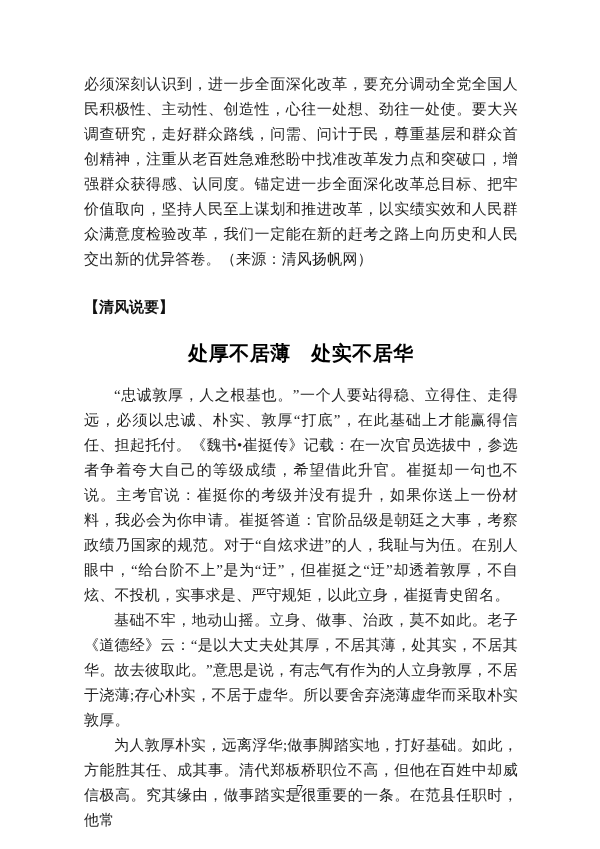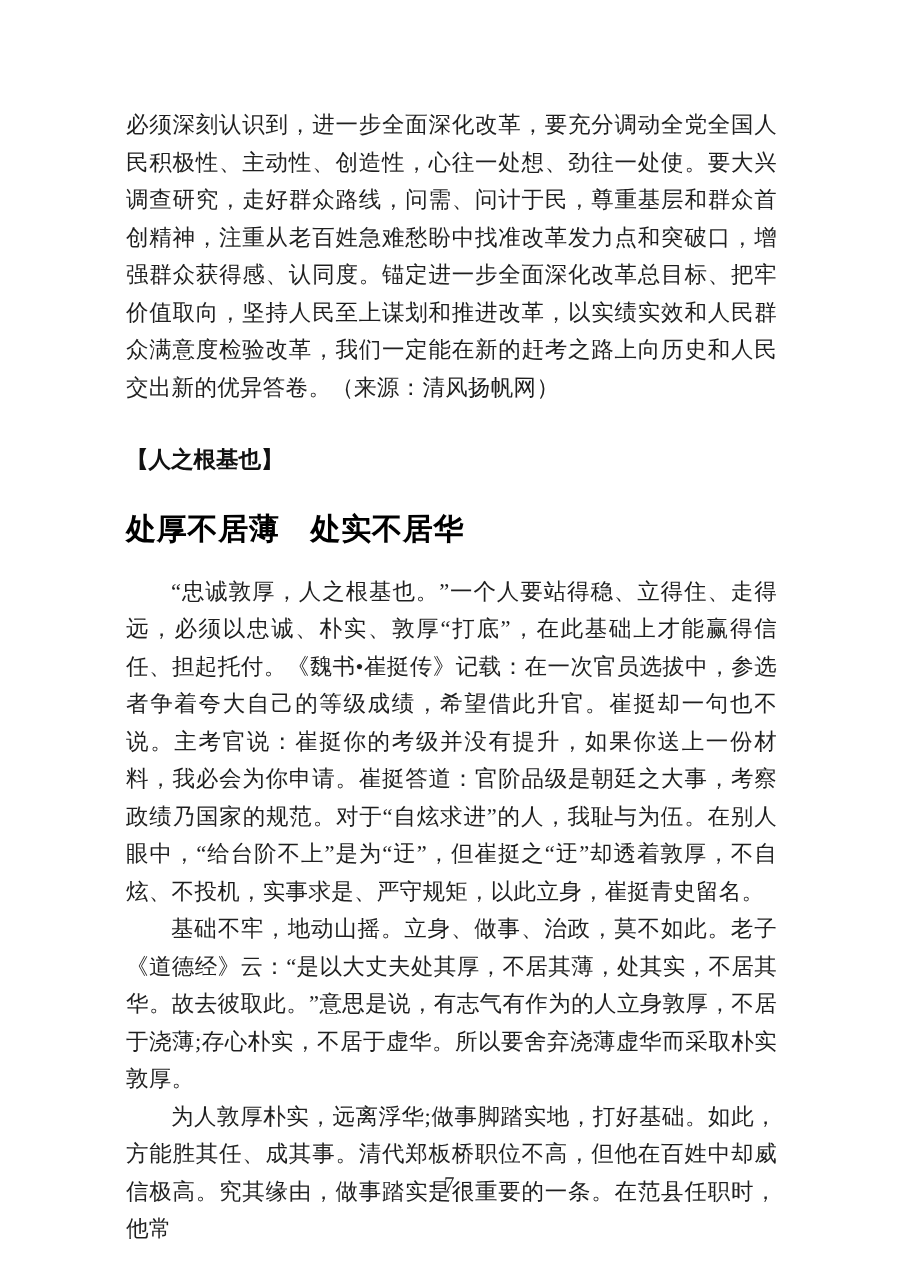--- a/index.html
+++ b/index.html
@@ -38,20 +38,21 @@
     margin-top: 22px;
     font-family: "Liberation Sans", "DejaVu Sans", sans-serif;
     font-weight: 700;
     font-size: 15px;
     line-height: 25px;
     color: #111111;
   }
   .article-title {
     margin-top: 20px;
     margin-bottom: 16px;
+    text-align: center;
     font-family: "Liberation Serif", "DejaVu Serif", serif;
     font-weight: 700;
     font-size: 20px;
     line-height: 28px;
     color: #000000;
     letter-spacing: 0.5px;
   }
   .footer {
     position: absolute;
     left: 0;
@@ -63,21 +64,21 @@
     letter-spacing: 1px;
   }
 </style>
 </head>
 <body>
 
 <div class="page">
   <div class="content">
     <p class="body-par no-indent">必须深刻认识到，进一步全面深化改革，要充分调动全党全国人民积极性、主动性、创造性，心往一处想、劲往一处使。要大兴调查研究，走好群众路线，问需、问计于民，尊重基层和群众首创精神，注重从老百姓急难愁盼中找准改革发力点和突破口，增强群众获得感、认同度。锚定进一步全面深化改革总目标、把牢价值取向，坚持人民至上谋划和推进改革，以实绩实效和人民群众满意度检验改革，我们一定能在新的赶考之路上向历史和人民交出新的优异答卷。（来源：清风扬帆网）</p>
 
-    <div class="section-header">【人之根基也】</div>
+    <div class="section-header">【清风说要】</div>
 
     <div class="article-title">处厚不居薄　处实不居华</div>
 
     <p class="body-par">“忠诚敦厚，人之根基也。”一个人要站得稳、立得住、走得远，必须以忠诚、朴实、敦厚“打底”，在此基础上才能赢得信任、担起托付。《魏书•崔挺传》记载：在一次官员选拔中，参选者争着夸大自己的等级成绩，希望借此升官。崔挺却一句也不说。主考官说：崔挺你的考级并没有提升，如果你送上一份材料，我必会为你申请。崔挺答道：官阶品级是朝廷之大事，考察政绩乃国家的规范。对于“自炫求进”的人，我耻与为伍。在别人眼中，“给台阶不上”是为“迂”，但崔挺之“迂”却透着敦厚，不自炫、不投机，实事求是、严守规矩，以此立身，崔挺青史留名。</p>
 
     <p class="body-par">基础不牢，地动山摇。立身、做事、治政，莫不如此。老子《道德经》云：“是以大丈夫处其厚，不居其薄，处其实，不居其华。故去彼取此。”意思是说，有志气有作为的人立身敦厚，不居于浇薄;存心朴实，不居于虚华。所以要舍弃浇薄虚华而采取朴实敦厚。</p>
 
     <p class="body-par">为人敦厚朴实，远离浮华;做事脚踏实地，打好基础。如此，方能胜其任、成其事。清代郑板桥职位不高，但他在百姓中却威信极高。究其缘由，做事踏实是很重要的一条。在范县任职时，他常</p>
   </div>
 

